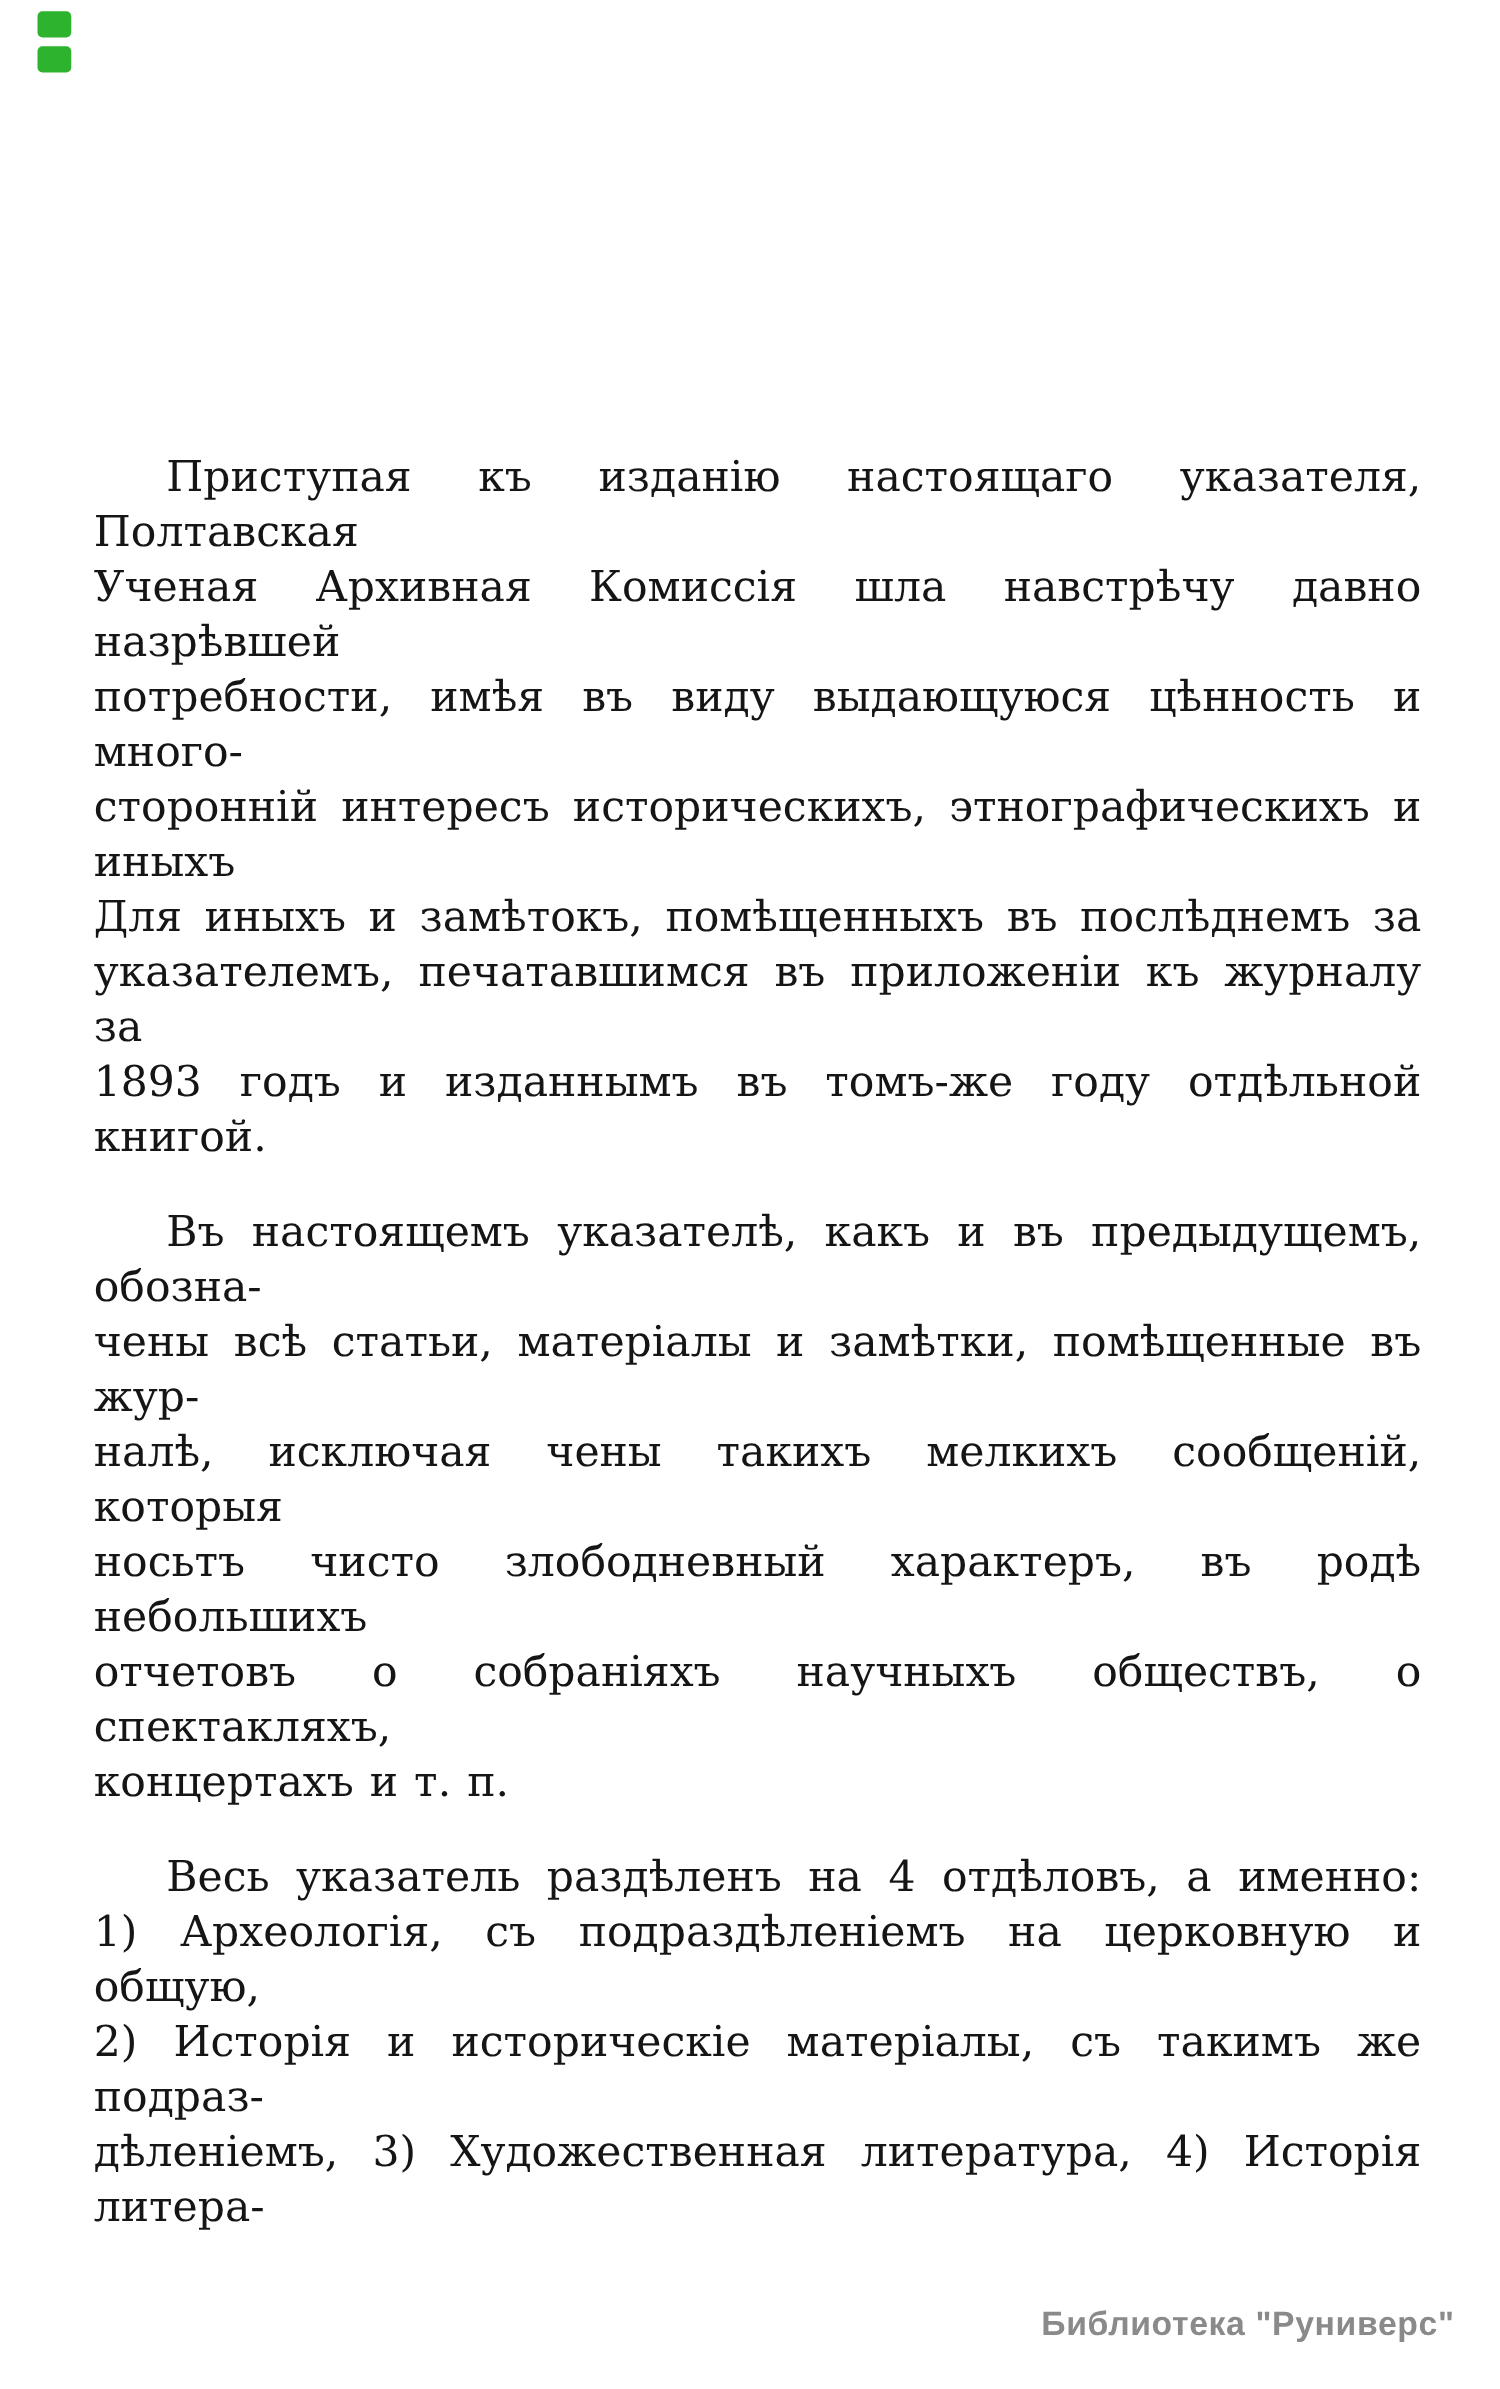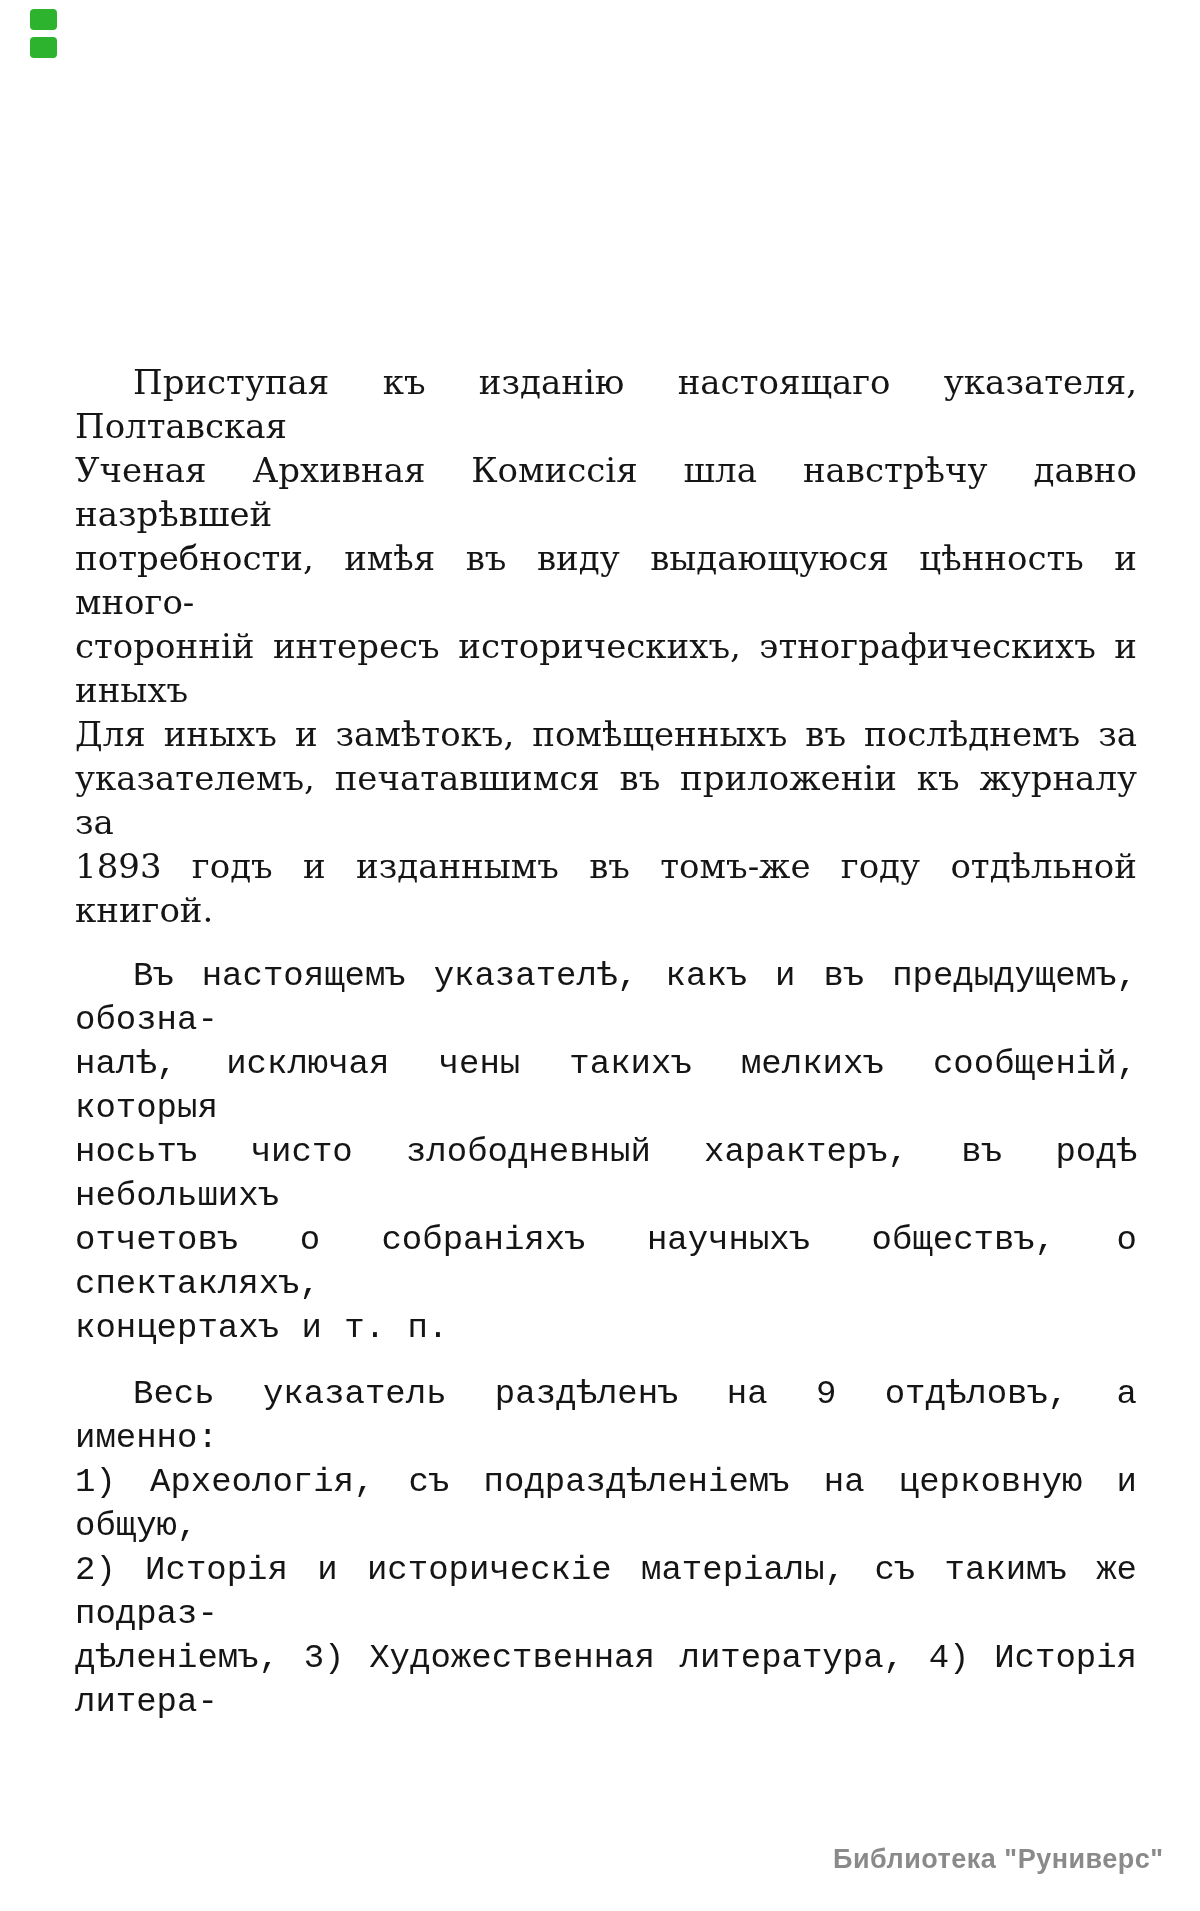--- a/index.html
+++ b/index.html
@@ -32,21 +32,21 @@
     position: absolute;
     left: 75px;
     top: 360px;
     width: 1062px;
     color: #151515;
     font-size: 34px;
     line-height: 44px;
     word-spacing: 2px;
   }
   .para { margin: 0; padding: 0; }
-  .para + .para { margin-top: 22px; font-family: Liberation Mono, monospace; }
+  .para + .para { margin-top: 32px; }
 
   .line {
     display: block;
     text-align: justify;
     text-align-last: justify;
   }
   .line.indent { text-indent: 58px; }
   .line.short {
     text-align-last: left;
   }
@@ -78,28 +78,29 @@
       <span class="line">Ученая Архивная Комиссія шла навстрѣчу давно назрѣвшей</span>
       <span class="line">потребности, имѣя въ виду выдающуюся цѣнность и много-</span>
       <span class="line">сторонній интересъ историческихъ, этнографическихъ и иныхъ</span>
       <span class="line">Для иныхъ и замѣтокъ, помѣщенныхъ въ послѣднемъ за</span>
       <span class="line">указателемъ, печатавшимся въ приложеніи къ журналу за</span>
       <span class="line">1893 годъ и изданнымъ въ томъ-же году отдѣльной книгой.</span>
     </p>
 
     <p class="para">
       <span class="line indent">Въ настоящемъ указателѣ, какъ и въ предыдущемъ, обозна-</span>
+      <span class="line">чены всѣ статьи, матеріалы и замѣтки, помѣщенные въ жур-</span>
       <span class="line">налѣ, исключая чены такихъ мелкихъ сообщеній, которыя</span>
       <span class="line">носьтъ чисто злободневный характеръ, въ родѣ небольшихъ</span>
       <span class="line">отчетовъ о собраніяхъ научныхъ обществъ, о спектакляхъ,</span>
       <span class="line short">концертахъ и т. п.</span>
     </p>
 
     <p class="para">
-      <span class="line indent">Весь указатель раздѣленъ на 9 отдѣловъ, а именно:</span>
+      <span class="line indent">Весь указатель раздѣленъ на 4 отдѣловъ, а именно:</span>
       <span class="line">1) Археологія, съ подраздѣленіемъ на церковную и общую,</span>
       <span class="line">2) Исторія и историческіе матеріалы, съ такимъ же подраз-</span>
       <span class="line">дѣленіемъ, 3) Художественная литература, 4) Исторія литера-</span>
 
     </p>
 
   </main>
 
   <div class="watermark">Библиотека "Руниверс"</div>
 

